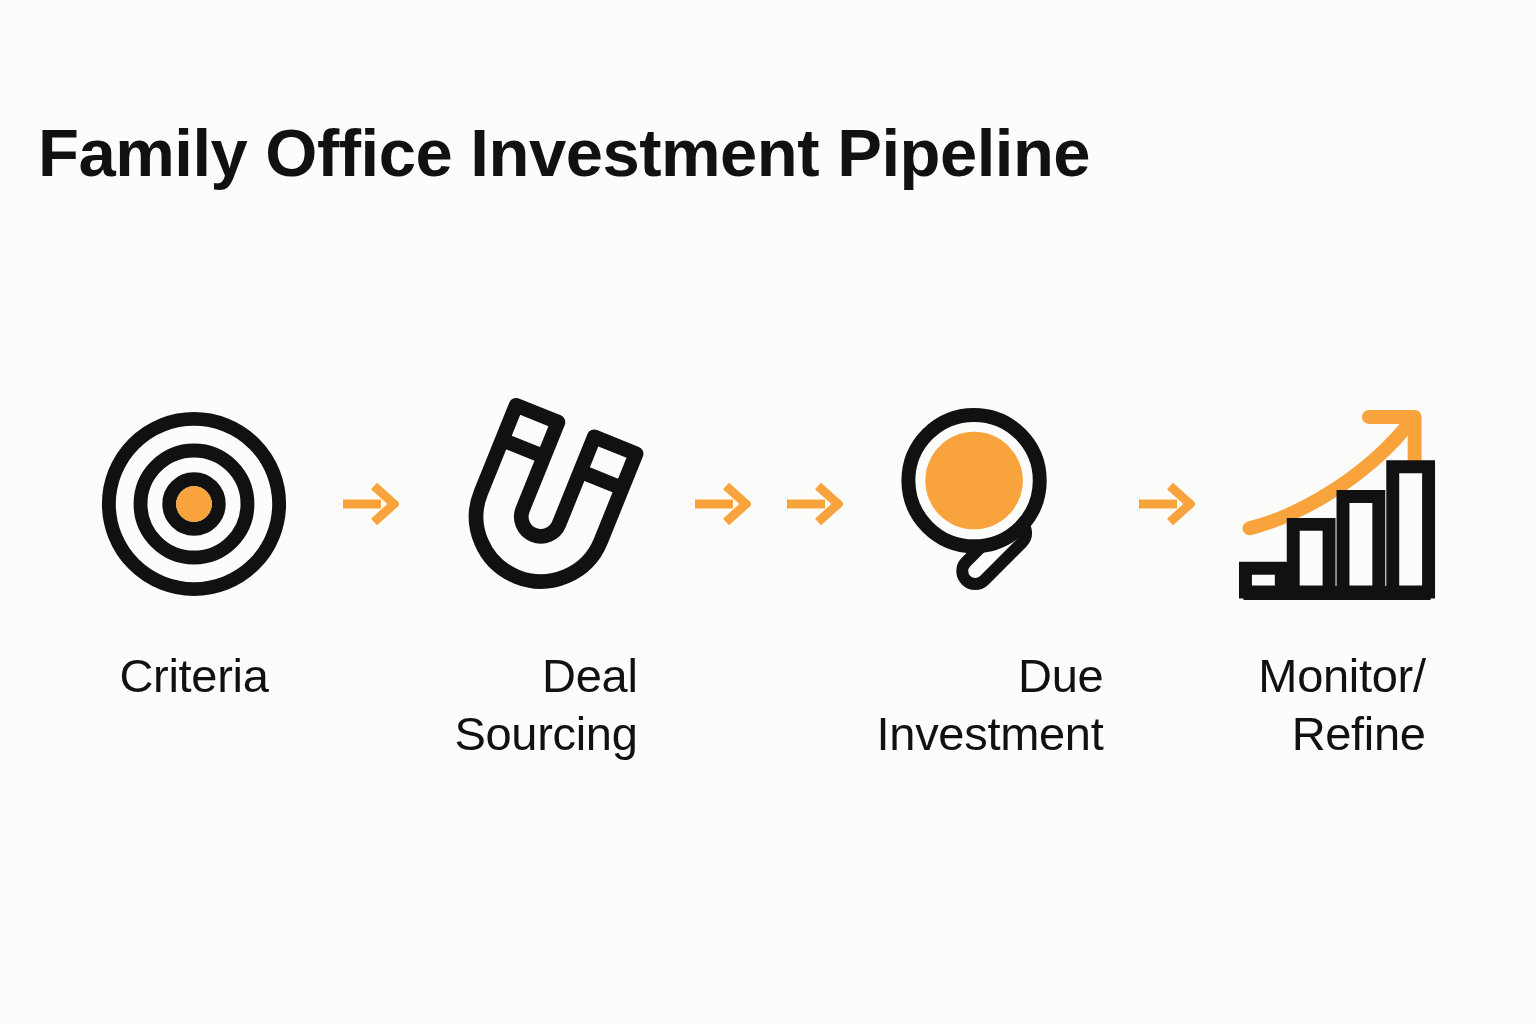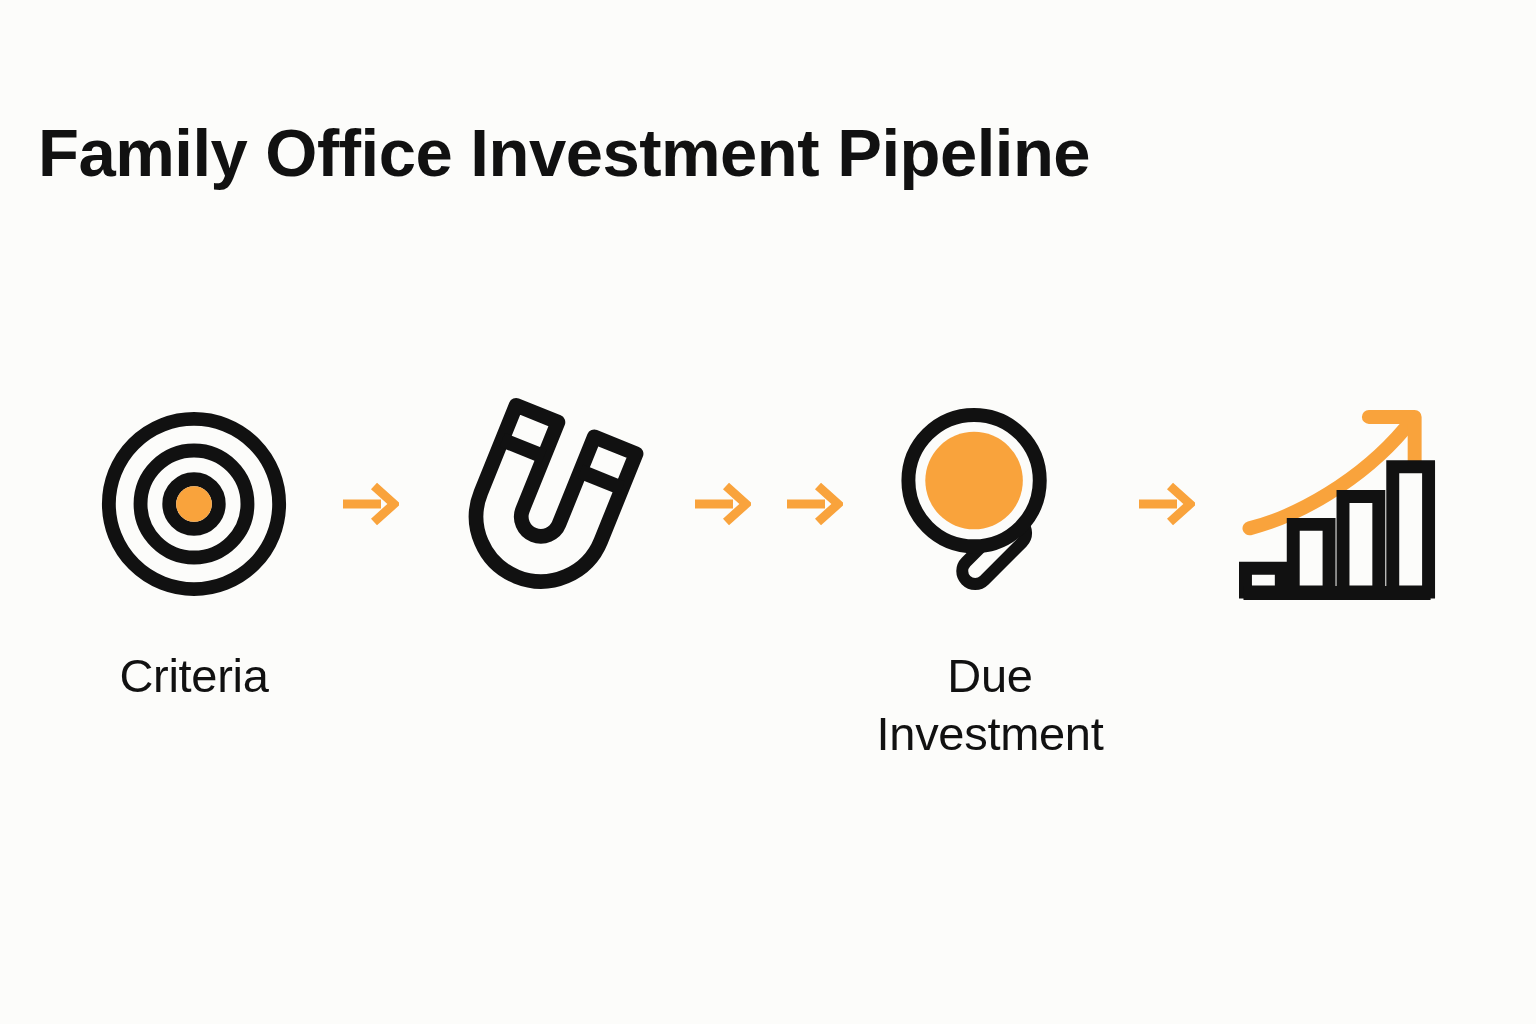--- a/index.html
+++ b/index.html
@@ -56,21 +56,21 @@
     display: flex;
     align-items: center;
     justify-content: center;
   }
   .icon-box svg {
     display: block;
     overflow: visible;
   }
   .step-label {
     margin-top: 36px;
-    text-align: center;
+    text-align: right;
     font-size: 47px;
     font-weight: 400;
     color: #111111;
     line-height: 1.24;
     letter-spacing: -0.3px;
     white-space: pre-line;
   }
   .arrow {
     width: 64px;
     height: 215px;
@@ -115,20 +115,22 @@
         <svg width="196" height="200" viewBox="0 0 100 102" aria-hidden="true">
           <g transform="rotate(22 50 51)">
 
             <path d="M17 10 V58 a33 33 0 0 0 66 0 V10 H60 V58 a10 10 0 0 1 -20 0 V10 Z" fill="none" stroke="#111111" stroke-width="7.5" stroke-linejoin="round"></path>
 
             <path d="M17 29 H40" stroke="#111111" stroke-width="7.5" stroke-linecap="butt"></path>
             <path d="M60 29 H83" stroke="#111111" stroke-width="7.5" stroke-linecap="butt"></path>
           </g>
         </svg>
       </div>
+      <div class="step-label">Deal
+Sourcing</div>
     </div>
 
     <div class="arrow">
       <svg width="58" height="48" viewBox="0 0 58 48">
         <path d="M2 24 H40" stroke="#F9A33C" stroke-width="9" fill="none"></path>
         <path d="M33 6 L53 24 L33 42" stroke="#F9A33C" stroke-width="9" fill="none" stroke-linejoin="miter"></path>
       </svg>
     </div>
 
 
@@ -171,16 +173,18 @@
           <path d="M66 8 H89 V31" stroke="#F9A33C" stroke-width="7" fill="none" stroke-linecap="round" stroke-linejoin="round"></path>
 
           <path d="M4 84 H22 V96 H4 Z" fill="none" stroke="#111111" stroke-width="6.5" stroke-linejoin="miter"></path>
           <path d="M28 62 H46 V96 H28 Z" fill="none" stroke="#111111" stroke-width="6.5" stroke-linejoin="miter"></path>
           <path d="M53 48 H71 V96 H53 Z" fill="none" stroke="#111111" stroke-width="6.5" stroke-linejoin="miter"></path>
           <path d="M78 33 H96 V96 H78 Z" fill="none" stroke="#111111" stroke-width="6.5" stroke-linejoin="miter"></path>
 
           <path d="M3 96.5 H97" stroke="#111111" stroke-width="7" stroke-linecap="butt"></path>
         </svg>
       </div>
+      <div class="step-label">Monitor/
+Refine</div>
     </div>
 
   </div>
 </div>
 
 </body></html>

